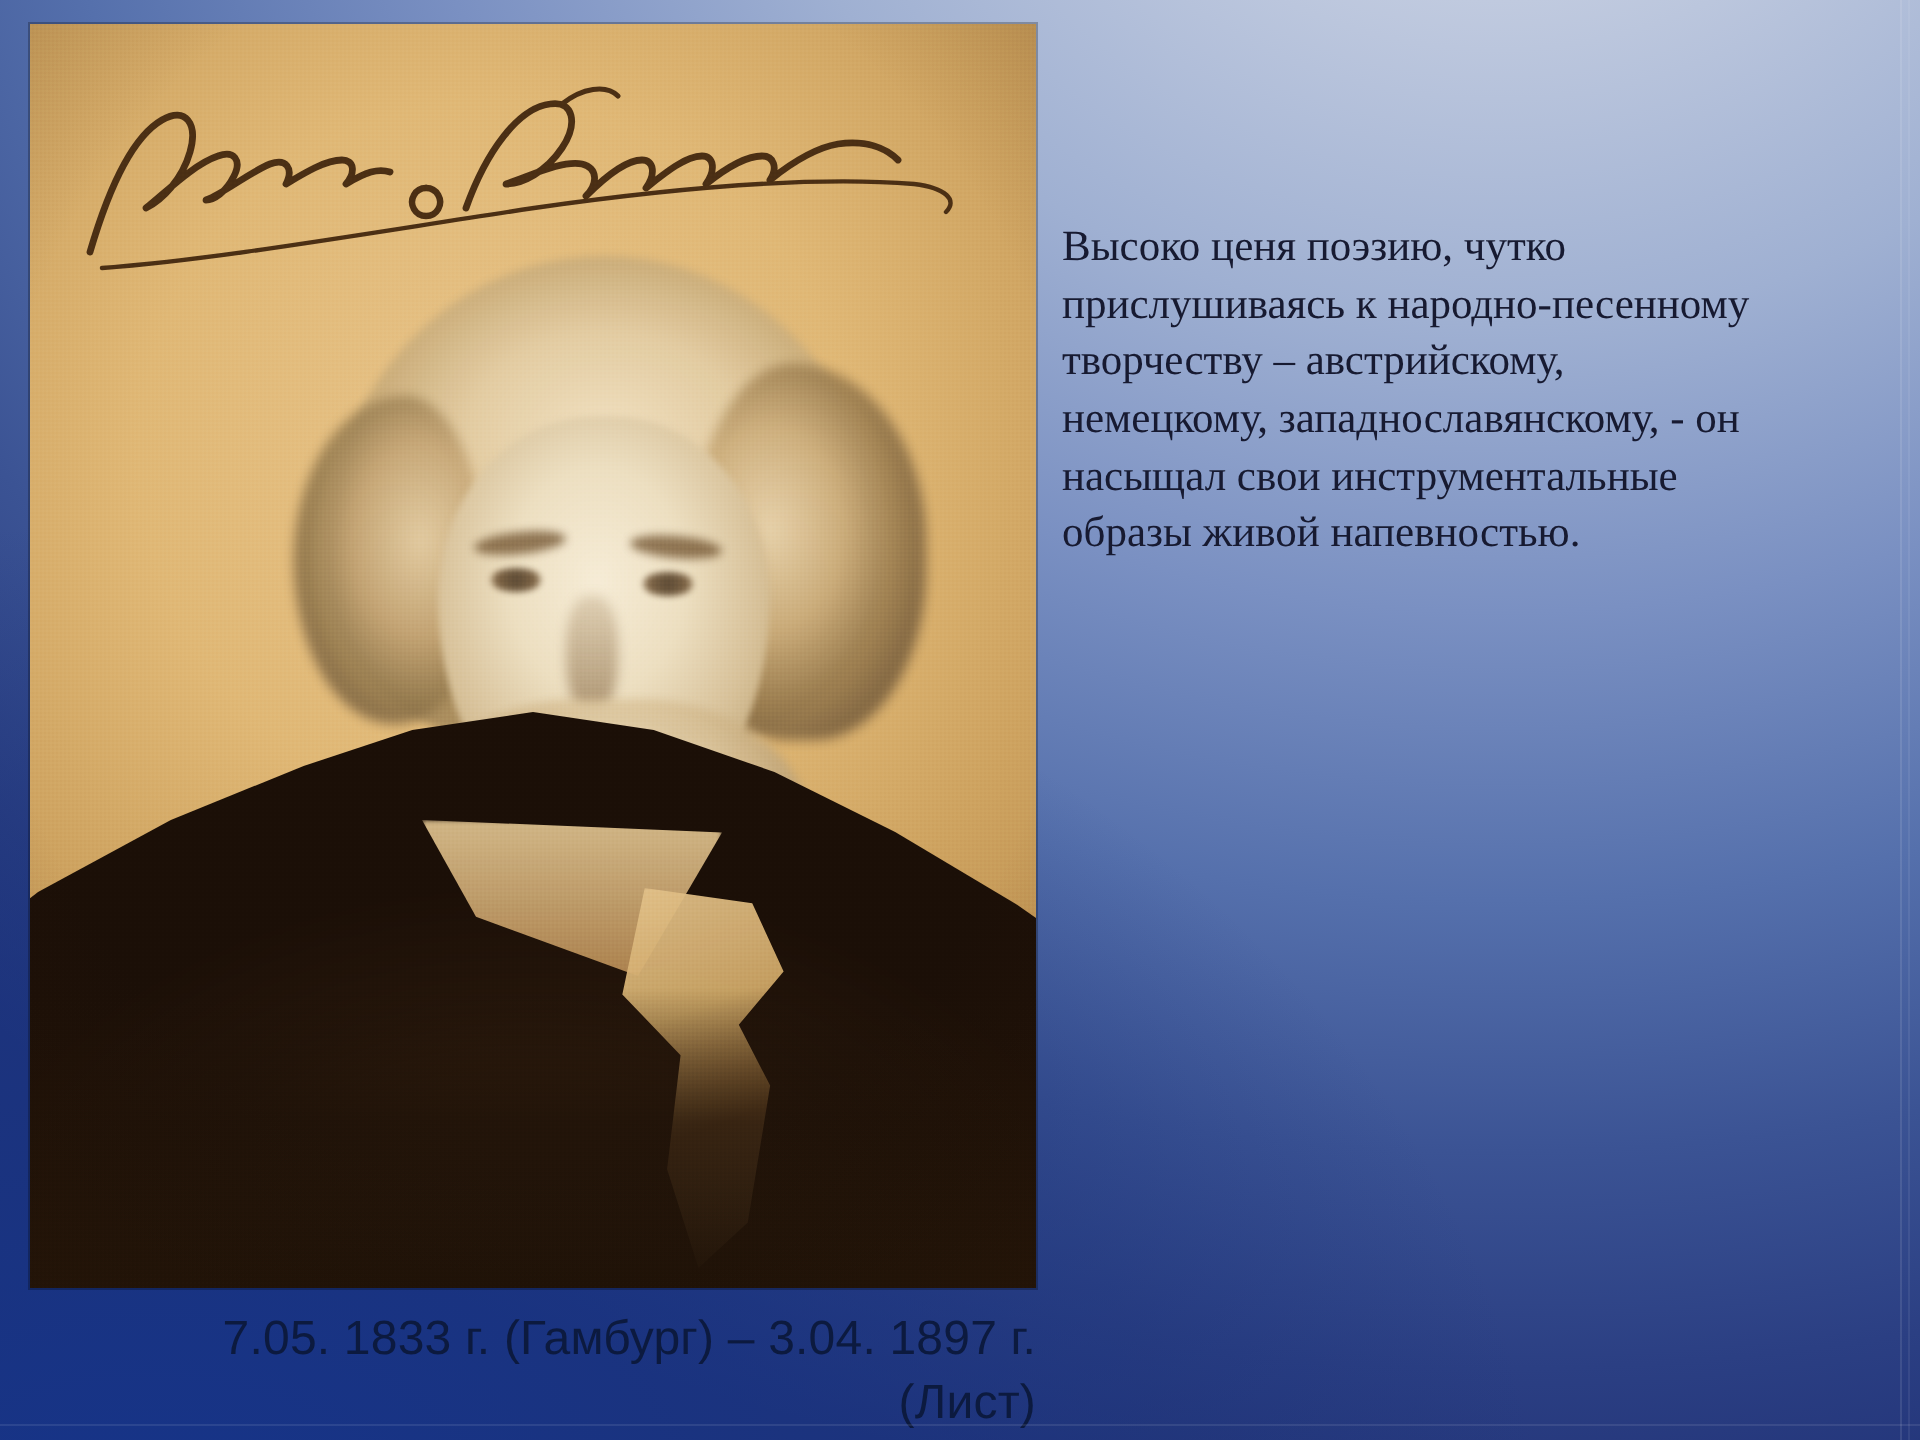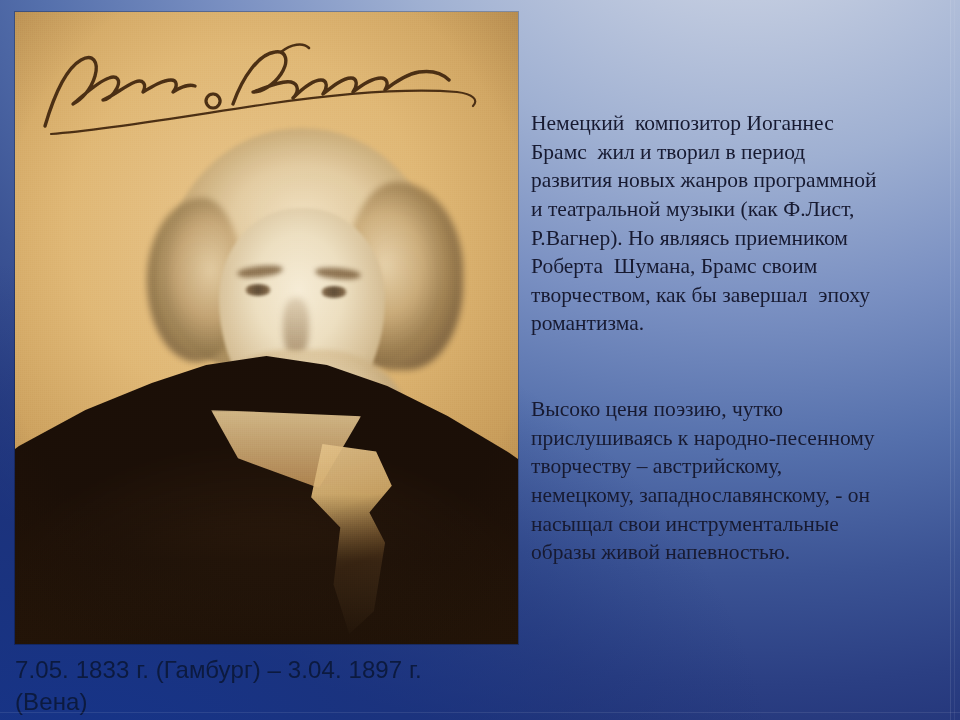--- a/index.html
+++ b/index.html
@@ -269,21 +269,21 @@
     mix-blend-mode: overlay;
     opacity: 0.55;
   }
 
   
   #caption {
     position: absolute;
     left: 15px;
     top: 654px;
     width: 503px;
-    text-align: left;
+    text-align: right;
     font-family: "Liberation Sans", "DejaVu Sans", sans-serif;
     font-size: 24px;
     line-height: 32px;
     color: #0c1a3f;
     letter-spacing: 0.1px;
   }
 
   
   #body-text {
     position: absolute;
@@ -340,32 +340,24 @@
       <path d="M14 104 C70 100, 150 86, 230 74 C300 64, 370 58, 420 62
                C436 64, 442 70, 436 76" stroke-width="2.2"></path>
     </svg>
 
     <div class="ph-vignette"></div>
     <div class="ph-grain"></div>
   </div>
 
   <div id="caption">
     <div>7.05. 1833 г. (Гамбург) – 3.04. 1897 г.</div>
-    <div>(Вена)</div>
+    <div>(Лист)</div>
   </div>
 
   <div id="body-text">
-    <p class="para">Немецкий  композитор Иоганнес
-Брамс  жил и творил в период
-развития новых жанров программной
-и театральной музыки (как Ф.Лист,
-Р.Вагнер). Но являясь приемником
-Роберта  Шумана, Брамс своим
-творчеством, как бы завершал  эпоху
-романтизма.</p>
     <p class="para">Высоко ценя поэзию, чутко
 прислушиваясь к народно-песенному
 творчеству – австрийскому,
 немецкому, западнославянскому, - он
 насыщал свои инструментальные
 образы живой напевностью.</p>
   </div>
 
   <div class="edge-line a"></div>
   <div class="edge-line b"></div>

